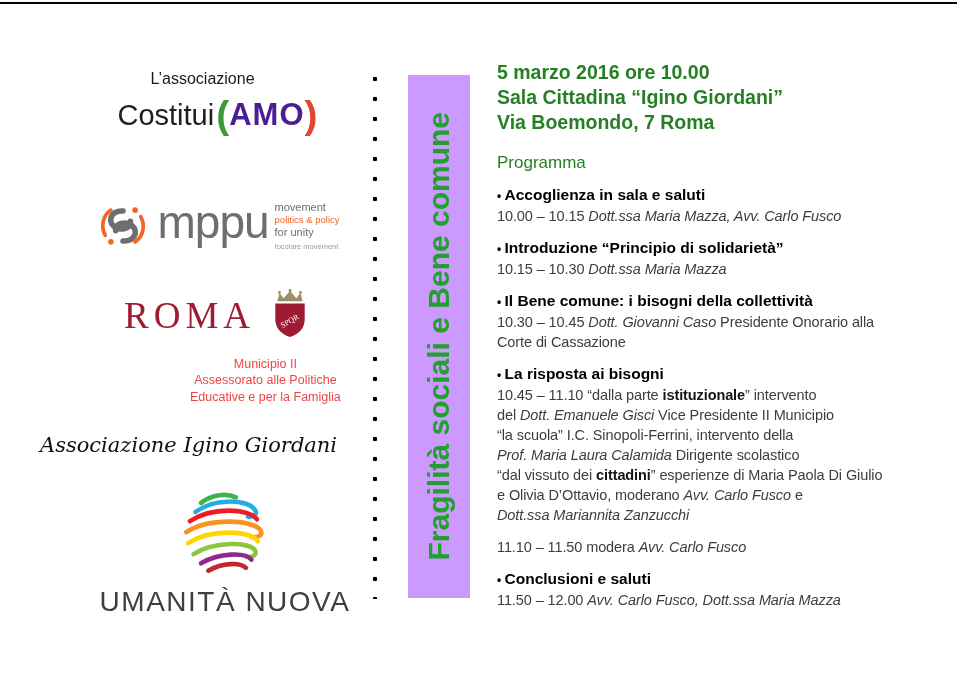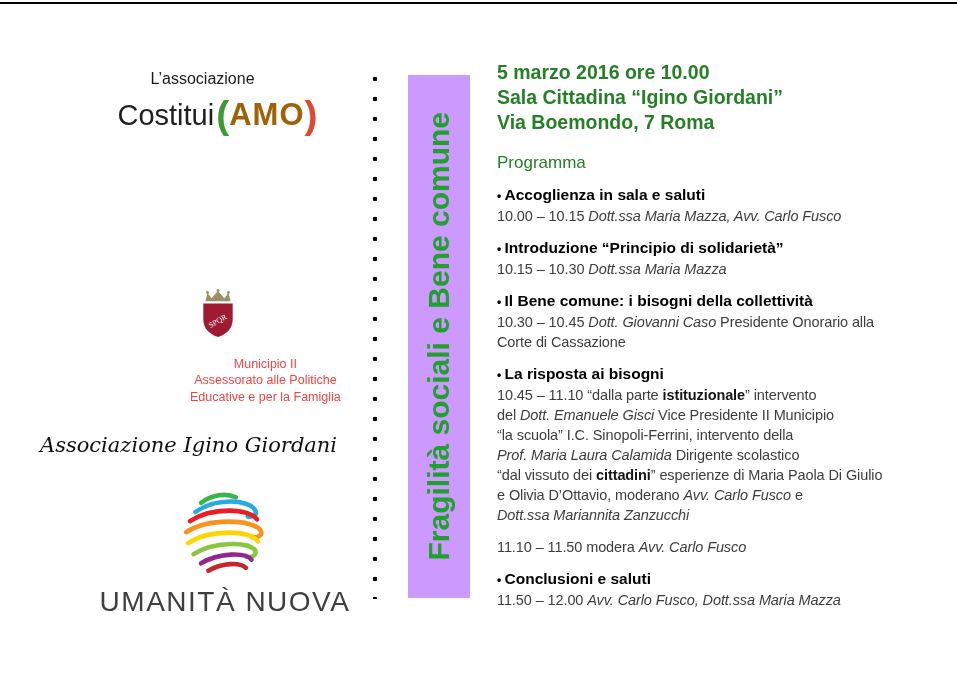--- a/index.html
+++ b/index.html
@@ -6,21 +6,21 @@
   body { margin: 0; background: #fff; font-family: "Liberation Sans", sans-serif; }
   .page { position: relative; width: 957px; height: 673px; background: #fff; overflow: hidden; }
   .top-rule { position: absolute; left: 0; top: 2px; width: 100%; height: 2px; background: #000; }
 
   
   .assoc-label { position: absolute; left: 40px; top: 70px; width: 325px; text-align: center;
     font-size: 16px; color: var(--text_dark); }
   .costituiamo { position: absolute; left: 55px; top: 90px; width: 325px; text-align: center; white-space: nowrap; }
   .c-prefix { font-size: 29px; color: #1f1f1f; }
   .c-open  { font-size: 39px; font-weight: 700; color: var(--costituiamo_green); display: inline-block; transform: translateY(3px); margin-left: 2px; }
-  .c-amo   { font-size: 31px; font-weight: 700; color: #a16207; letter-spacing: 1px; }
+  .c-amo   { font-size: 31px; font-weight: 700; color: #4c1d95; letter-spacing: 1px; }
   .c-close { font-size: 39px; font-weight: 700; color: var(--costituiamo_red); display: inline-block; transform: translateY(3px); }
   .collab-label { position: absolute; left: 55px; top: 148px; width: 325px; text-align: center;
     font-style: italic; font-size: 17px; color: var(--text_dark); }
 
   .mppu { position: absolute; left: 55px; top: 198px; width: 325px; display: flex;
     align-items: center; justify-content: center; gap: 6px; }
   .mppu-icon { width: 56px; height: 56px; }
   .mppu-word { font-size: 46px; color: var(--mppu_gray); line-height: 1; letter-spacing: -1px; margin-top: -8px; }
   .mppu-lines { text-align: left; line-height: 1.2; margin-top: 0; }
   .m1, .m3 { font-size: 11px; color: var(--mppu_gray); }
@@ -69,22 +69,40 @@
 <div class="page">
   <div class="top-rule"></div>
 
   <div class="assoc-label">L’associazione</div>
 
   <div class="costituiamo">
     <span class="c-prefix">Costitui</span><span class="c-open">(</span><span class="c-amo">AMO</span><span class="c-close">)</span>
   </div>
 
 
+  <div class="mppu">
+    <svg class="mppu-icon" viewBox="0 0 60 60">
+      <path d="M30,14 C18,13 13,24 20,30 C27,36 39,33 38,25" stroke="#6D6E71" stroke-width="6" fill="none" stroke-linecap="round"></path>
+      <path d="M30,46 C42,47 47,36 40,30 C33,24 21,27 22,35" stroke="#6D6E71" stroke-width="6" fill="none" stroke-linecap="round"></path>
+      <path d="M11,40 C6,31 8,19 17,13" stroke="#F26522" stroke-width="4" fill="none" stroke-linecap="round"></path>
+      <path d="M49,20 C54,29 52,41 43,47" stroke="#F26522" stroke-width="4" fill="none" stroke-linecap="round"></path>
+      <circle cx="17" cy="47" r="3" fill="#F26522"></circle>
+      <circle cx="43" cy="13" r="3" fill="#F26522"></circle>
+    </svg>
+    <span class="mppu-word">mppu</span>
+    <div class="mppu-lines">
+      <div class="m1">movement</div>
+      <div class="m2">politics &amp; policy</div>
+      <div class="m3">for unity</div>
+      <div class="m4">focolare movement</div>
+    </div>
+  </div>
 
   <div class="roma">
+    <span class="roma-word">ROMA</span>
     <svg class="crest" viewBox="0 0 40 50">
       <path d="M8,12 L10,4 L14,9 L20,2 L26,9 L30,4 L32,12 Z" fill="#9C8F66"></path>
       <circle cx="10" cy="3.5" r="1.4" fill="#9C8F66"></circle>
       <circle cx="20" cy="1.6" r="1.4" fill="#9C8F66"></circle>
       <circle cx="30" cy="3.5" r="1.4" fill="#9C8F66"></circle>
       <path d="M6,14 L34,14 L34,29 Q34,41 20,46 Q6,41 6,29 Z" fill="#9E1B32"></path>
       <text x="10" y="33" font-size="7.5" fill="#ffffff" font-family="Liberation Serif, serif" transform="rotate(-30 20 30)">SPQR</text>
     </svg>
   </div>
 

